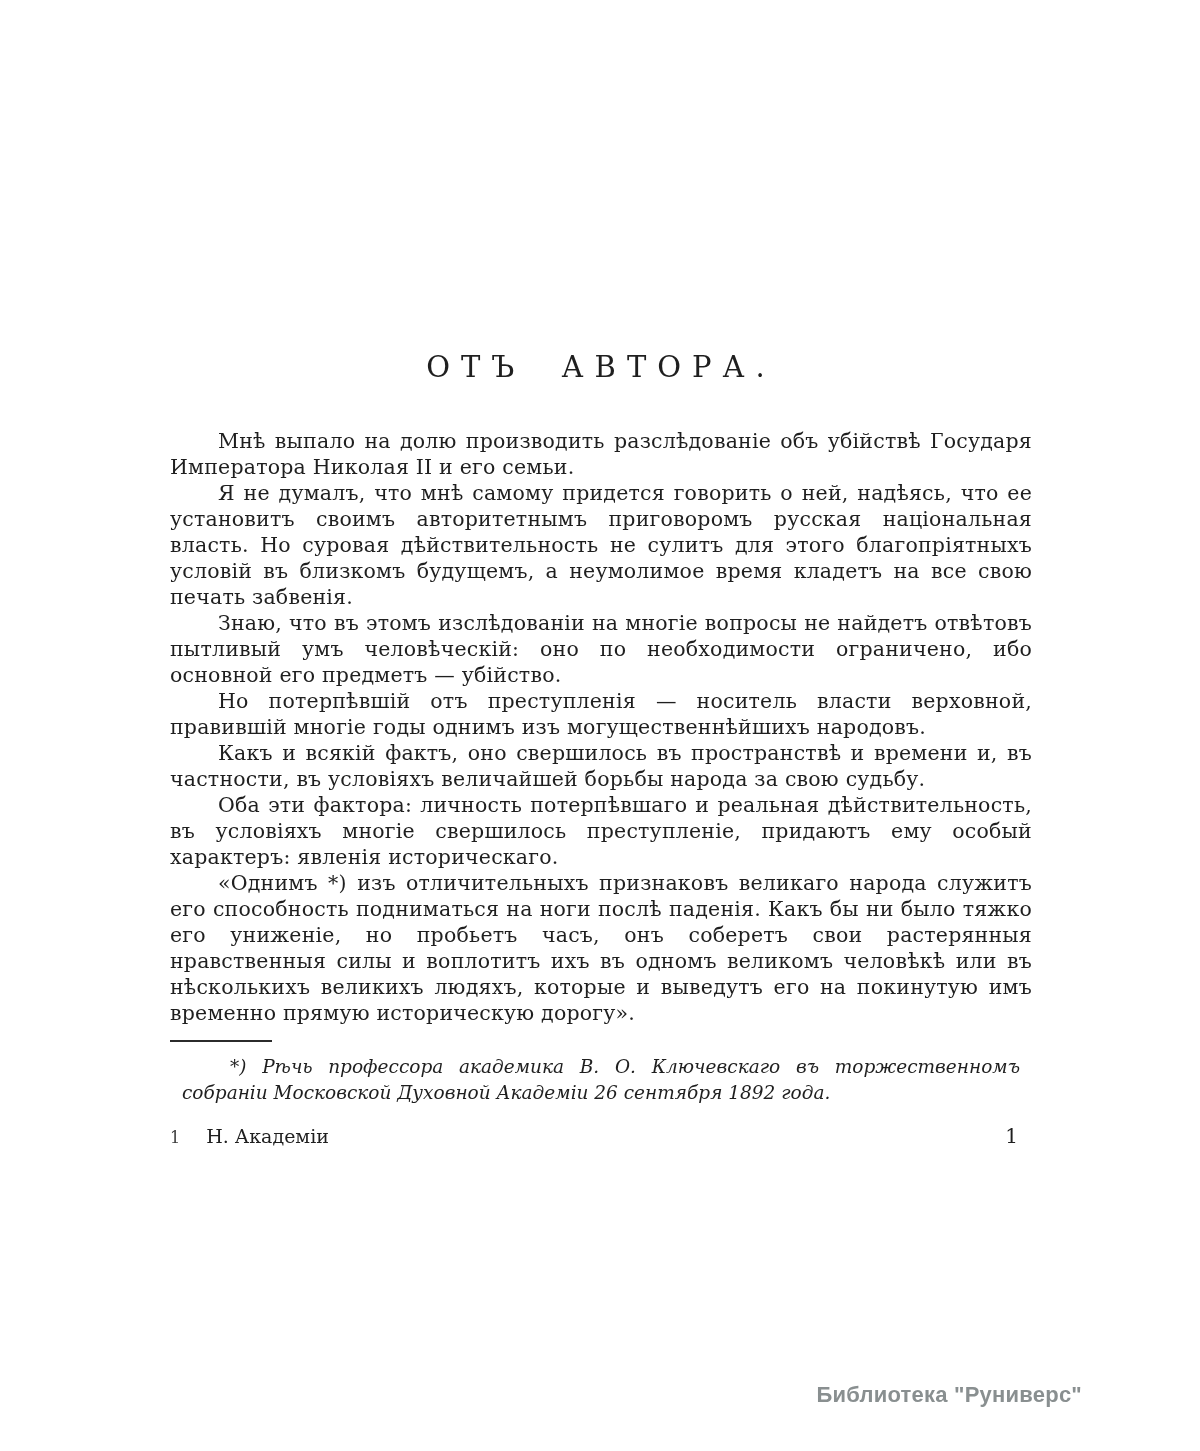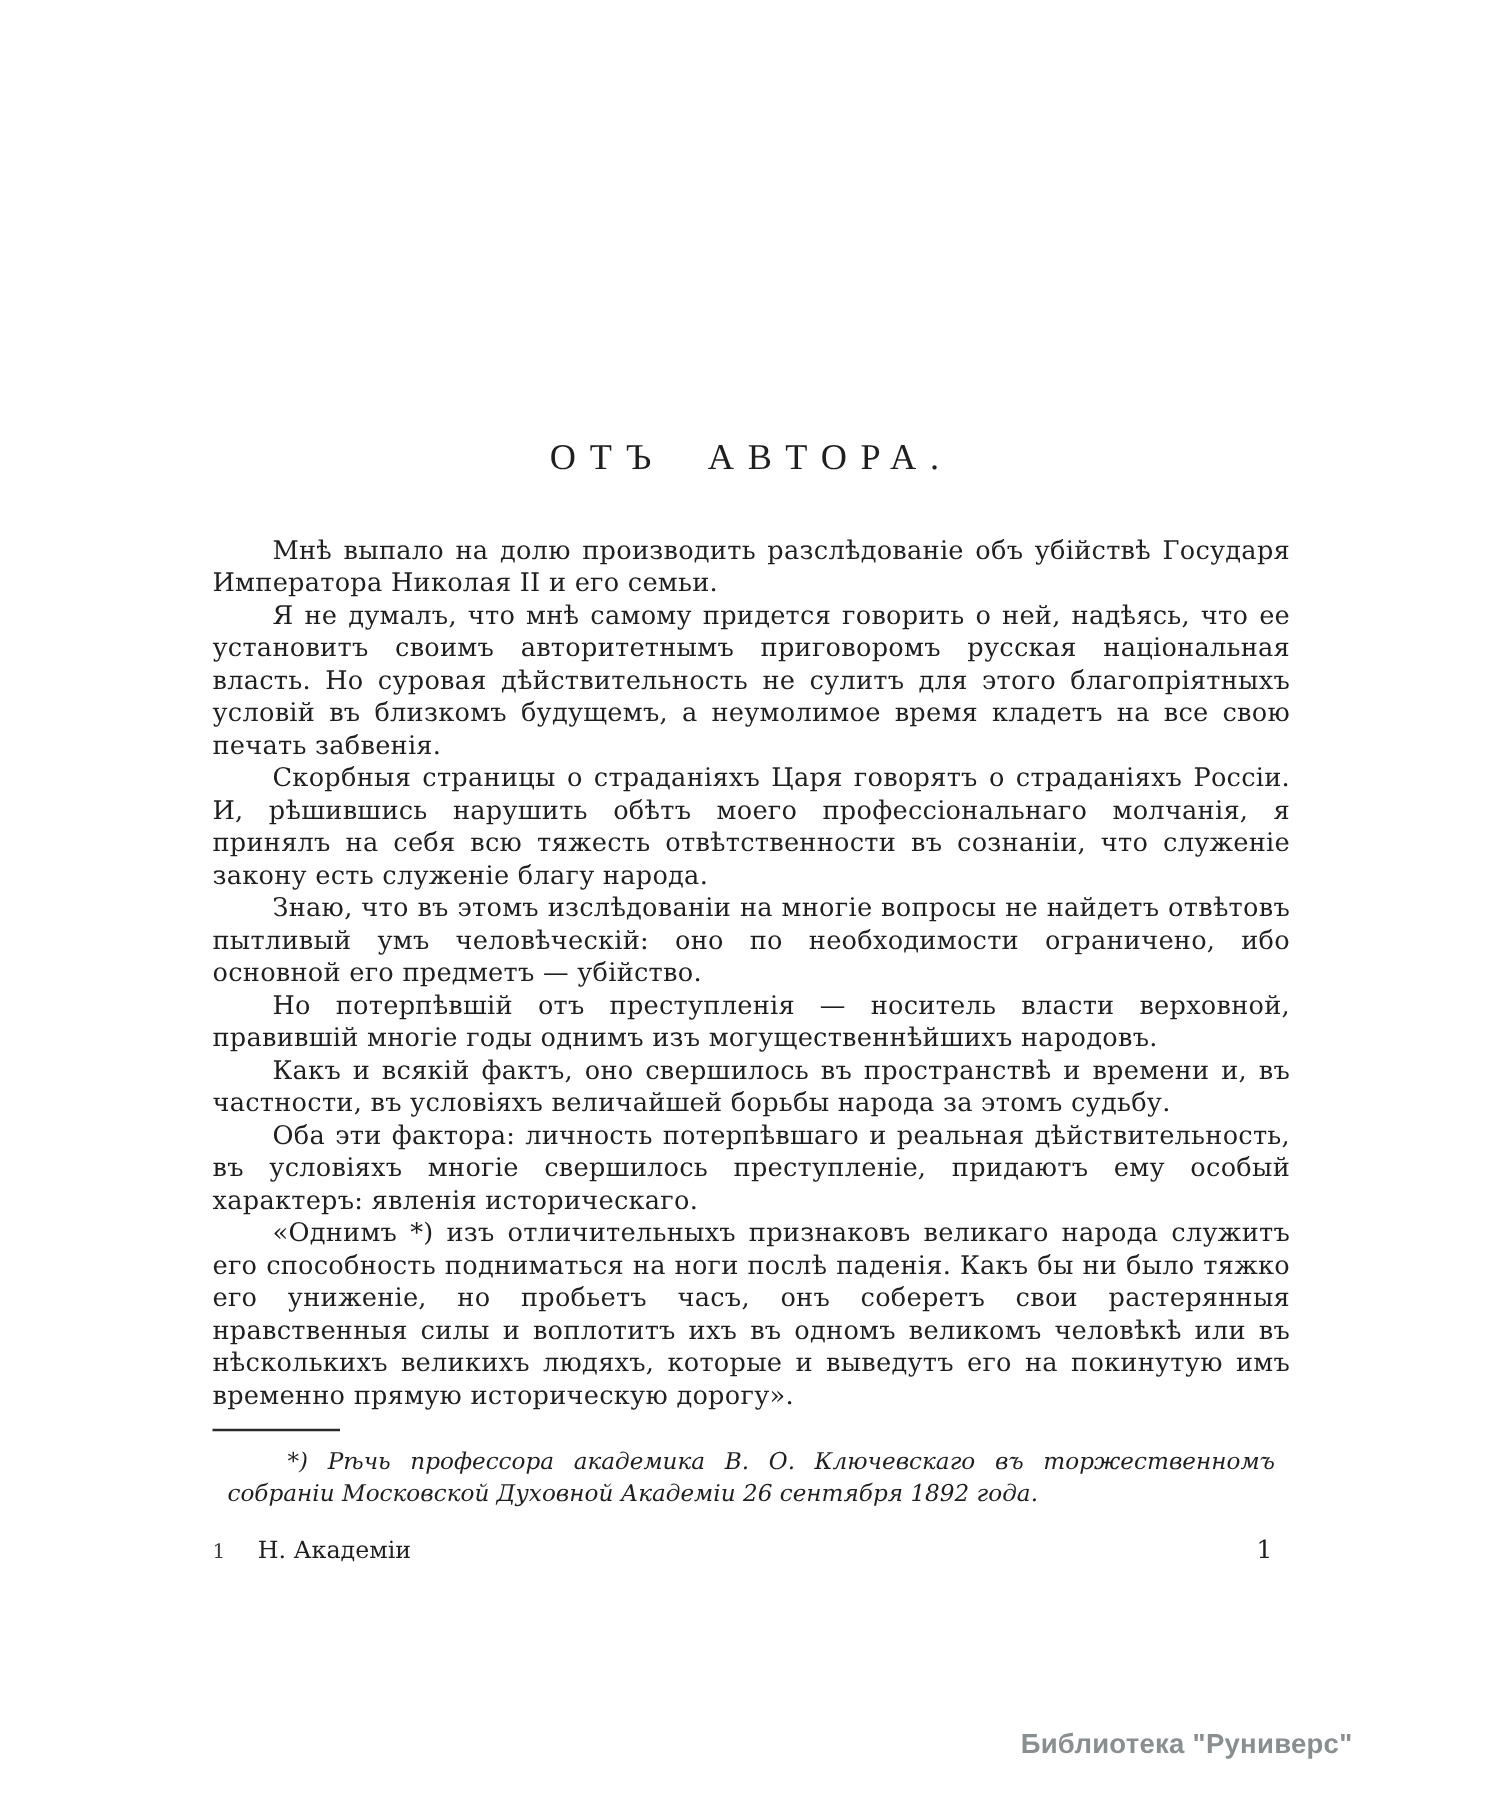--- a/index.html
+++ b/index.html
@@ -25,21 +25,20 @@
     }
 
     .title {
       font-size: 29px;
       font-weight: 500;
       text-align: center;
       letter-spacing: 0.38em;
       word-spacing: 0.55em;
       margin: 0 0 44px 0;
       white-space: nowrap;
-      font-family: Liberation Serif, serif;
     }
 
     .body-text p {
       margin: 0;
       font-size: 20.5px;
       line-height: 26px;
       text-align: justify;
       text-indent: 48px;
       letter-spacing: 0.01em;
     }
@@ -88,24 +87,23 @@
 
 <div class="page">
 
   <div class="content">
 
     <h1 class="title">ОТЪ АВТОРА.</h1>
 
     <div class="body-text">
       <p>Мнѣ выпало на долю производить разслѣдованіе объ убійствѣ Государя Императора Николая II и его семьи.</p>
       <p>Я не думалъ, что мнѣ самому придется говорить о ней, надѣясь, что ее установитъ своимъ авторитетнымъ приговоромъ русская національная власть. Но суровая дѣйствительность не сулитъ для этого благопріятныхъ условій въ близкомъ будущемъ, а неумолимое время кладетъ на все свою печать забвенія.</p>
-      <p>Скорбныя страницы о страданіяхъ Царя говорятъ о страданіяхъ Россіи. И, рѣшившись нарушить обѣтъ моего профессіональнаго молчанія, я принялъ на себя всю тяжесть отвѣтственности въ сознаніи, что служеніе закону есть служеніе благу народа.</p>
       <p>Знаю, что въ этомъ изслѣдованіи на многіе вопросы не найдетъ отвѣтовъ пытливый умъ человѣческій: оно по необходимости ограничено, ибо основной его предметъ — убійство.</p>
       <p>Но потерпѣвшій отъ преступленія — носитель власти верховной, правившій многіе годы однимъ изъ могущественнѣйшихъ народовъ.</p>
-      <p>Какъ и всякій фактъ, оно свершилось въ пространствѣ и времени и, въ частности, въ условіяхъ величайшей борьбы народа за этомъ судьбу.</p>
+      <p>Какъ и всякій фактъ, оно свершилось въ пространствѣ и времени и, въ частности, въ условіяхъ величайшей борьбы народа за свою судьбу.</p>
       <p>Оба эти фактора: личность потерпѣвшаго и реальная дѣйствительность, въ условіяхъ многіе свершилось преступленіе, придаютъ ему особый характеръ: явленія историческаго.</p>
       <p>«Однимъ *) изъ отличительныхъ признаковъ великаго народа служитъ его способность подниматься на ноги послѣ паденія. Какъ бы ни было тяжко его униженіе, но пробьетъ часъ, онъ соберетъ свои растерянныя нравственныя силы и воплотитъ ихъ въ одномъ великомъ человѣкѣ или въ нѣсколькихъ великихъ людяхъ, которые и выведутъ его на покинутую имъ временно прямую историческую дорогу».</p>
     </div>
 
     <hr class="footnote-rule">
 
     <p class="footnote">*) Рѣчь профессора академика В. О. Ключевскаго въ торжественномъ собраніи Московской Духовной Академіи 26 сентября 1892 года.</p>
 
     <div class="colophon">
       <div class="sig">

